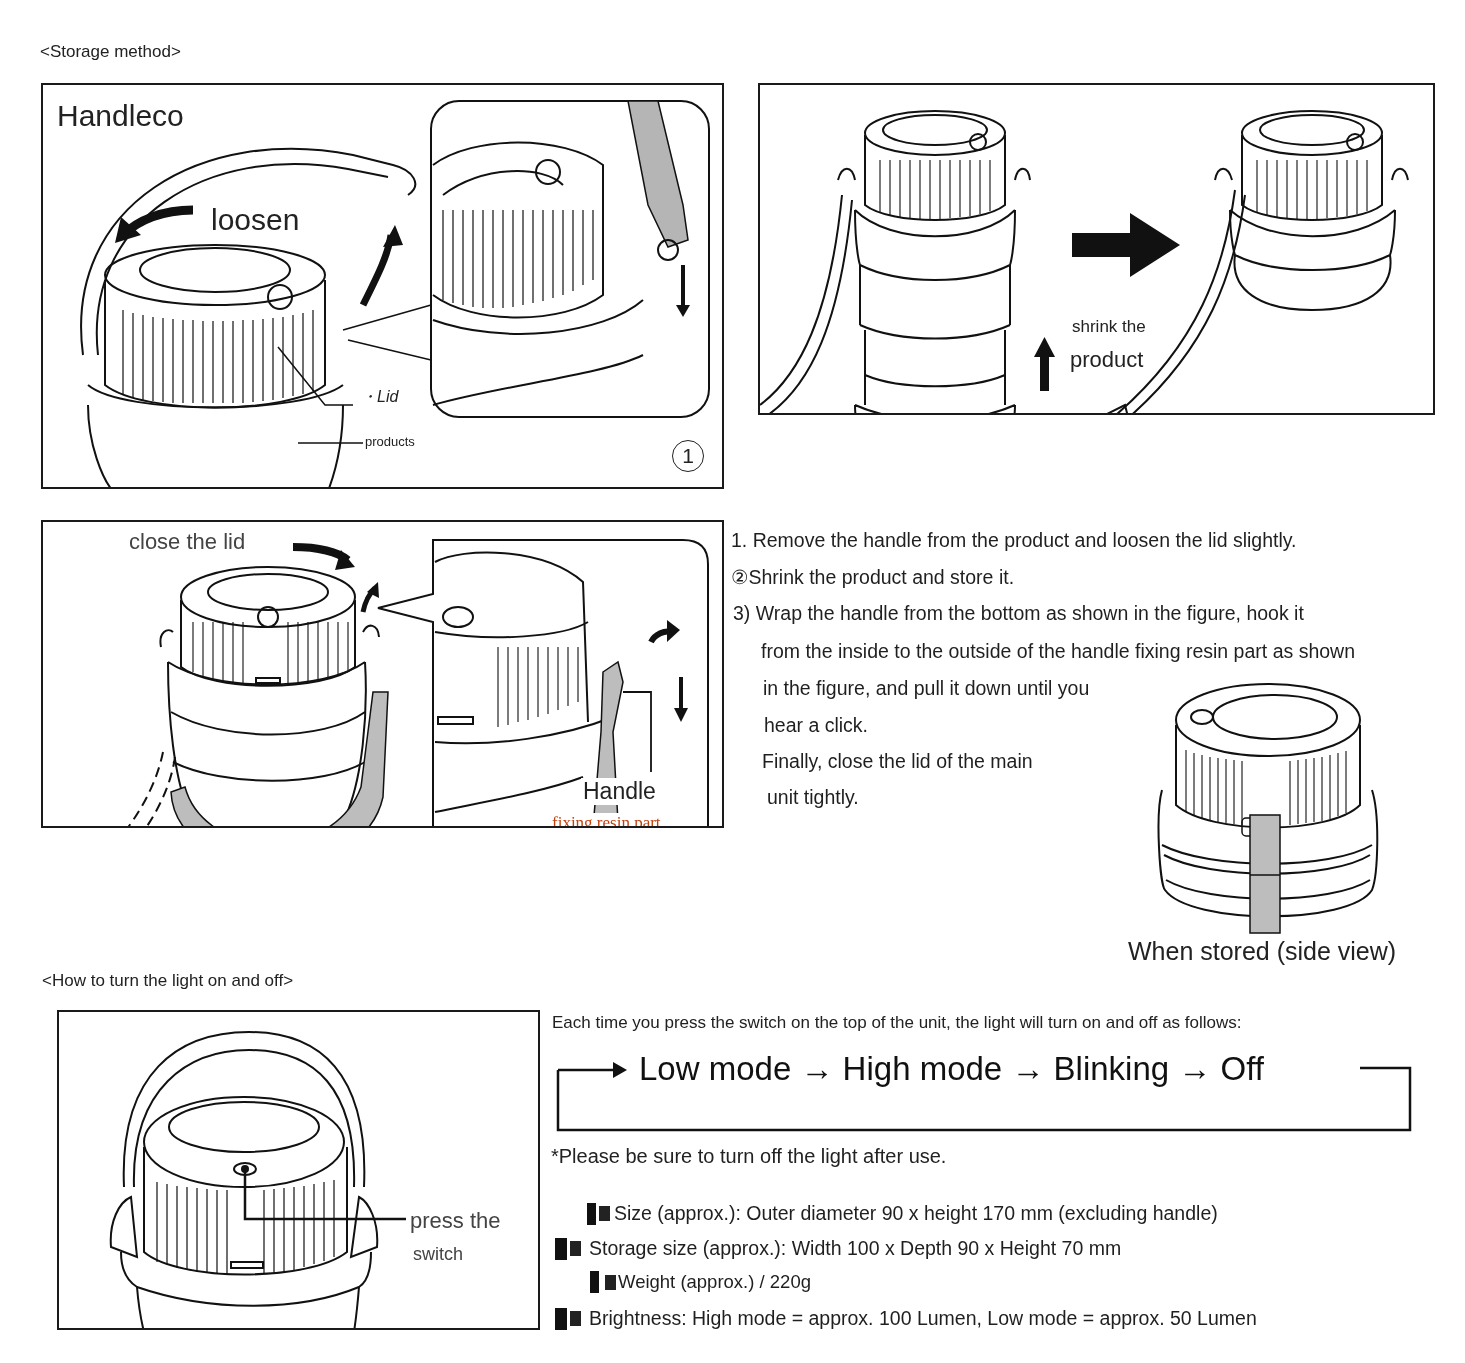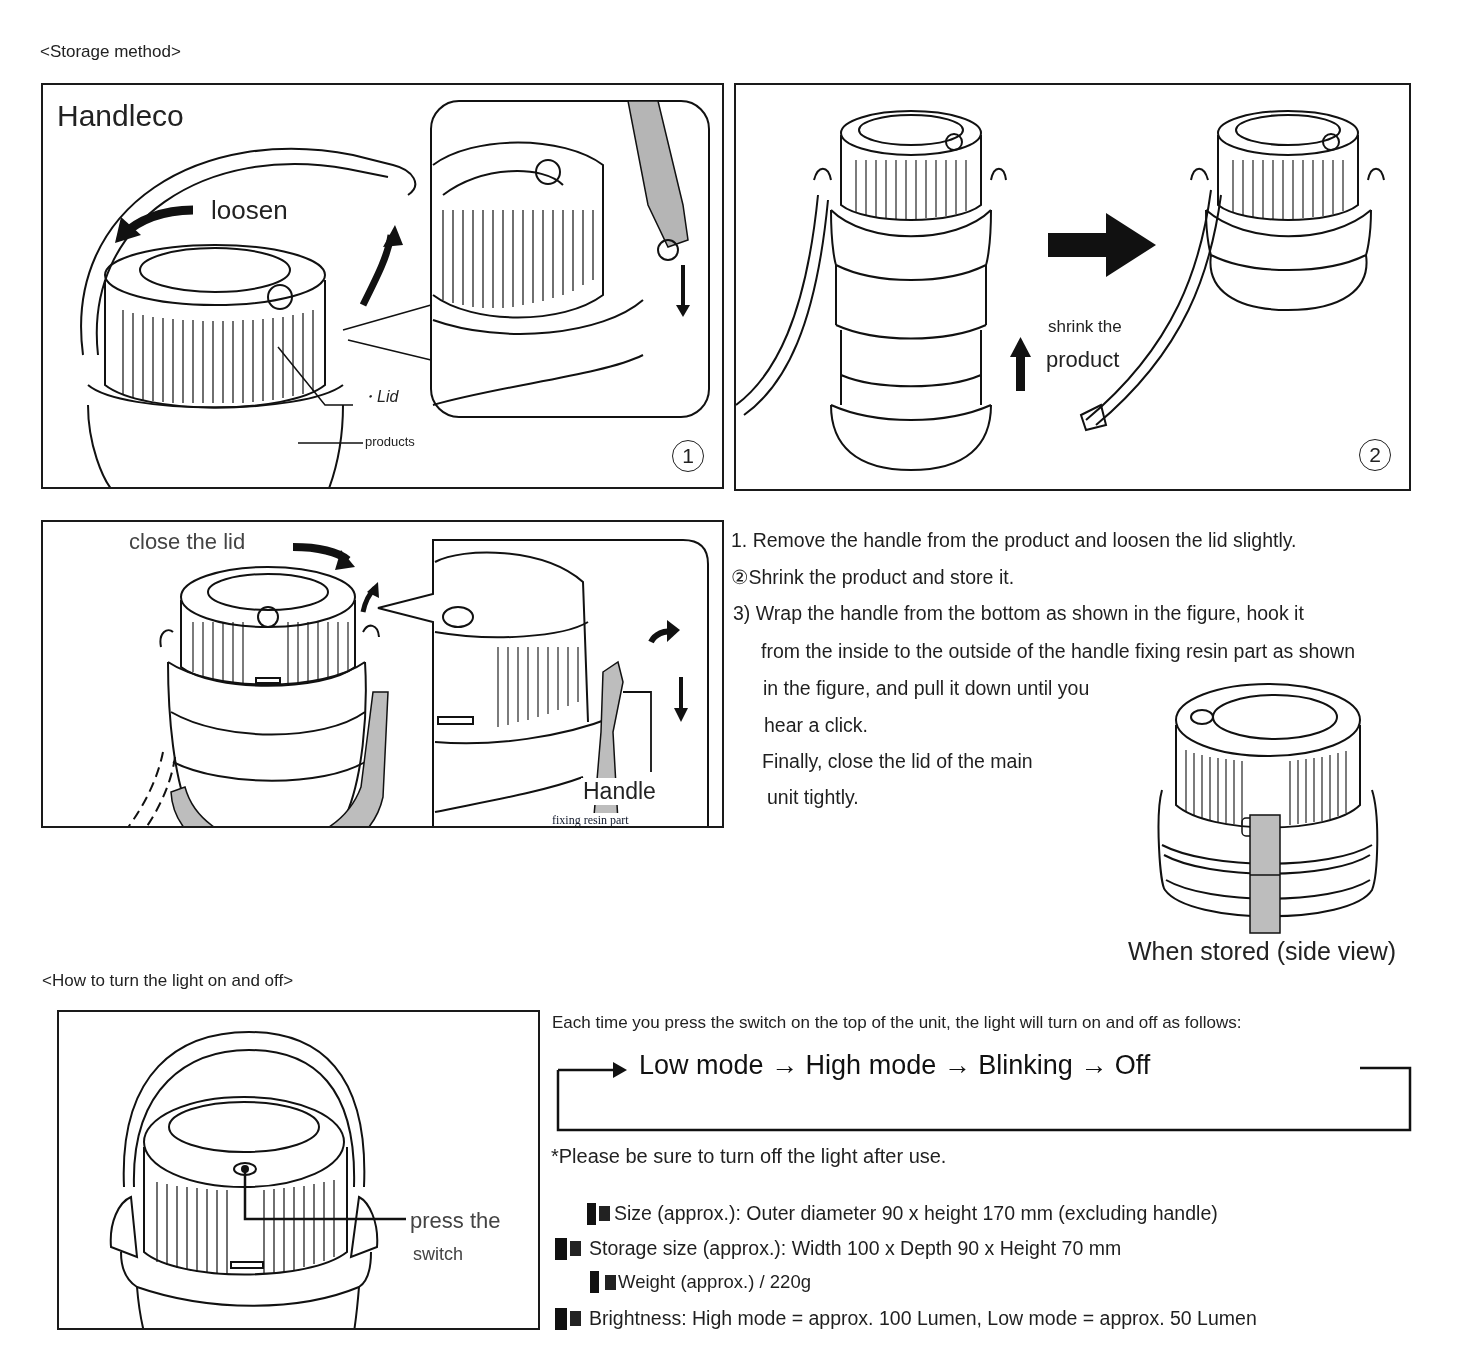--- a/index.html
+++ b/index.html
@@ -59,27 +59,27 @@
     </g>
     <path d="M390 235 C460 260 560 250 600 215"></path>
     <path d="M390 320 C460 300 560 290 600 270"></path>
 
     <path d="M585 16 L615 16 L640 120 L645 155 L625 162 L605 120 Z" fill="#b5b5b5" stroke="#111" stroke-width="1.5"></path>
     <circle cx="625" cy="165" r="10"></circle>
     <path d="M640 180 V225" stroke-width="4"></path>
     <polygon points="633,220 647,220 640,232" fill="#111" stroke="none"></polygon>
   </svg>
   <div class="lbl" style="left:14px; top:14px; font-size:30px;">Handleco</div>
-  <div class="lbl" style="left:168px; top:110px; font-size:26px;">loosen</div>
+  <div class="lbl" style="left:168px; top:118px; font-size:30px;">loosen</div>
   <div class="lbl" style="left:318px; top:302px; font-size:16px;font-style:italic;">・Lid</div>
   <div class="lbl" style="left:322px; top:349px; font-size:13px;">products</div>
   <div class="circ" style="left:629px; top:355px;">1</div>
 </div>
 
-<div class="abs panel" style="left:734px; top:83px; width:677px; height:408px;">
+<div class="abs panel" style="left:758px; top:83px; width:677px; height:332px;">
   <svg width="677" height="406" fill="none" stroke="#111" stroke-width="2">
 
     <ellipse cx="175" cy="48" rx="70" ry="22"></ellipse>
     <ellipse cx="175" cy="45" rx="52" ry="15"></ellipse>
     <circle cx="218" cy="57" r="8"></circle>
     <path d="M105 50 V120 C130 140 220 140 245 120 V50"></path>
     <g stroke-width="1.1">
         <path d="M120 75 V128 M130 75 V130 M140 75 V132 M150 75 V133 M160 75 V134 M170 75 V134 M180 75 V134 M190 75 V133 M200 75 V132 M210 75 V131 M220 75 V129 M230 75 V126"></path>
       </g>
     <path d="M95 125 C95 165 100 180 100 180 M255 125 C255 165 250 180 250 180"></path>
@@ -156,21 +156,21 @@
     <path d="M560 150 L575 140 L580 160 L570 210 L575 300 L560 330 L548 330 L558 210 Z" fill="#bdbdbd" stroke="#111" stroke-width="1.5"></path>
     <path d="M580 170 H608 V250" stroke-width="1.8"></path>
     <path d="M608 120 C612 112 622 108 628 110" stroke-width="6"></path>
     <polygon points="637,108 624,98 624,120" fill="#111" stroke="none"></polygon>
     <path d="M638 155 V190" stroke-width="4"></path>
     <polygon points="631,186 645,186 638,200" fill="#111" stroke="none"></polygon>
   </svg>
   <div class="lbl" style="left:86px; top:7px; font-size:22px; color:#444;">close the lid</div>
   <div class="lbl" style="left:126px; top:335px; font-size:22px;">handle</div>
   <div class="lbl" style="left:538px; top:256px; font-size:23px; background:#fff; padding:0 2px;">Handle</div>
-  <div class="lbl" style="left:509px; top:291px; font-size:12px; color:#0f172a; font-family:'Liberation Serif', serif; background:#fff;">fixing resin part</div>
+  <div class="lbl" style="left:509px; top:291px; font-size:17px; color:#c2410c; font-family:'Liberation Serif', serif; background:#fff;">fixing resin part</div>
   <div class="circ" style="left:632px; top:364px;">3</div>
 </div>
 
 <div class="step" style="left:731px; top:529px;">1. Remove the handle from the product and loosen the lid slightly.</div>
 <div class="step" style="left:731px; top:566px;">②Shrink the product and store it.</div>
 <div class="step" style="left:733px; top:602px;">3) Wrap the handle from the bottom as shown in the figure, hook it</div>
 <div class="step" style="left:761px; top:640px;">from the inside to the outside of the handle fixing resin part as shown</div>
 <div class="step" style="left:763px; top:677px;">in the figure, and pull it down until you</div>
 <div class="step" style="left:764px; top:714px;">hear a click.</div>
 <div class="step" style="left:762px; top:750px;">Finally, close the lid of the main</div>
@@ -218,21 +218,21 @@
   <div class="lbl" style="left:354px; top:232px; font-size:18px; color:#444;">switch</div>
 </div>
 
 <div class="abs" style="left:552px; top:1013px; font-size:17px; color:#222;">Each time you press the switch on the top of the unit, the light will turn on and off as follows:</div>
 
 <svg class="abs" style="left:555px; top:1052px;" width="860" height="82" fill="none" stroke="#111" stroke-width="2.5">
   <path d="M3 18 V78 H855 V16 H805"></path>
   <path d="M3 18 H60"></path>
   <polygon points="72,18 58,10 58,26" fill="#111" stroke="none"></polygon>
 </svg>
-<div class="abs" style="left:639px; top:1050px; font-size:27px; color:#111; white-space:nowrap;">
+<div class="abs" style="left:639px; top:1050px; font-size:33px; color:#111; white-space:nowrap;">
   <span>Low mode</span>
   <span>→</span>
   <span>High mode</span>
   <span>→</span>
   <span>Blinking</span>
   <span>→</span>
   <span>Off</span>
 </div>
 
 <div class="abs" style="left:551px; top:1145px; font-size:20px; color:#222;">*Please be sure to turn off the light after use.</div>

